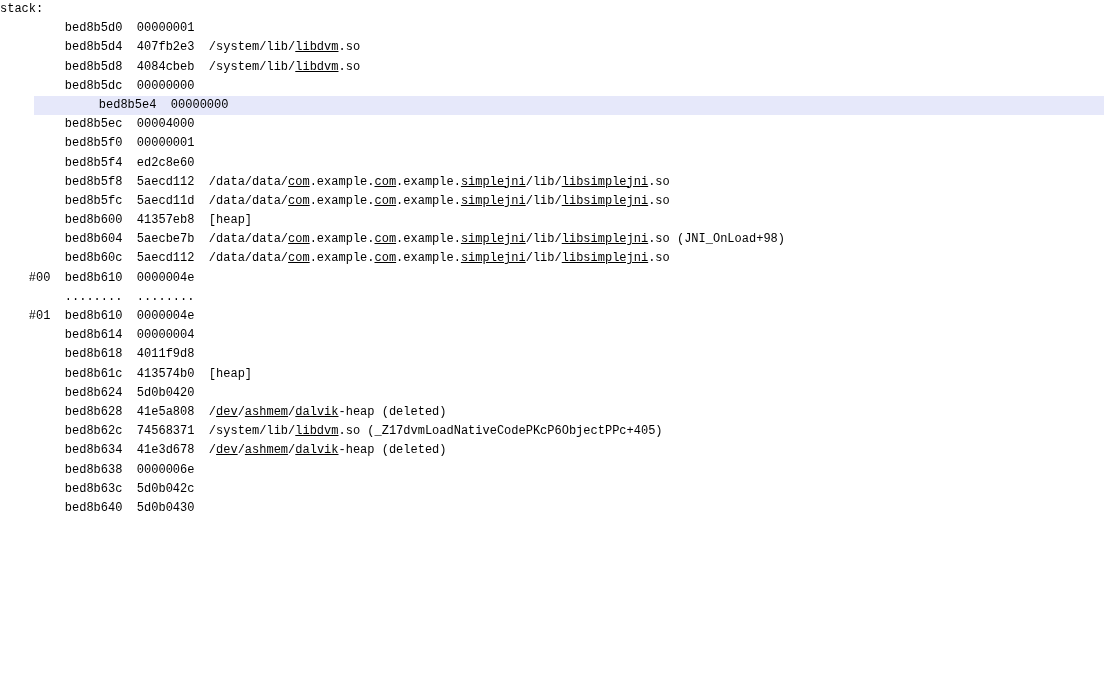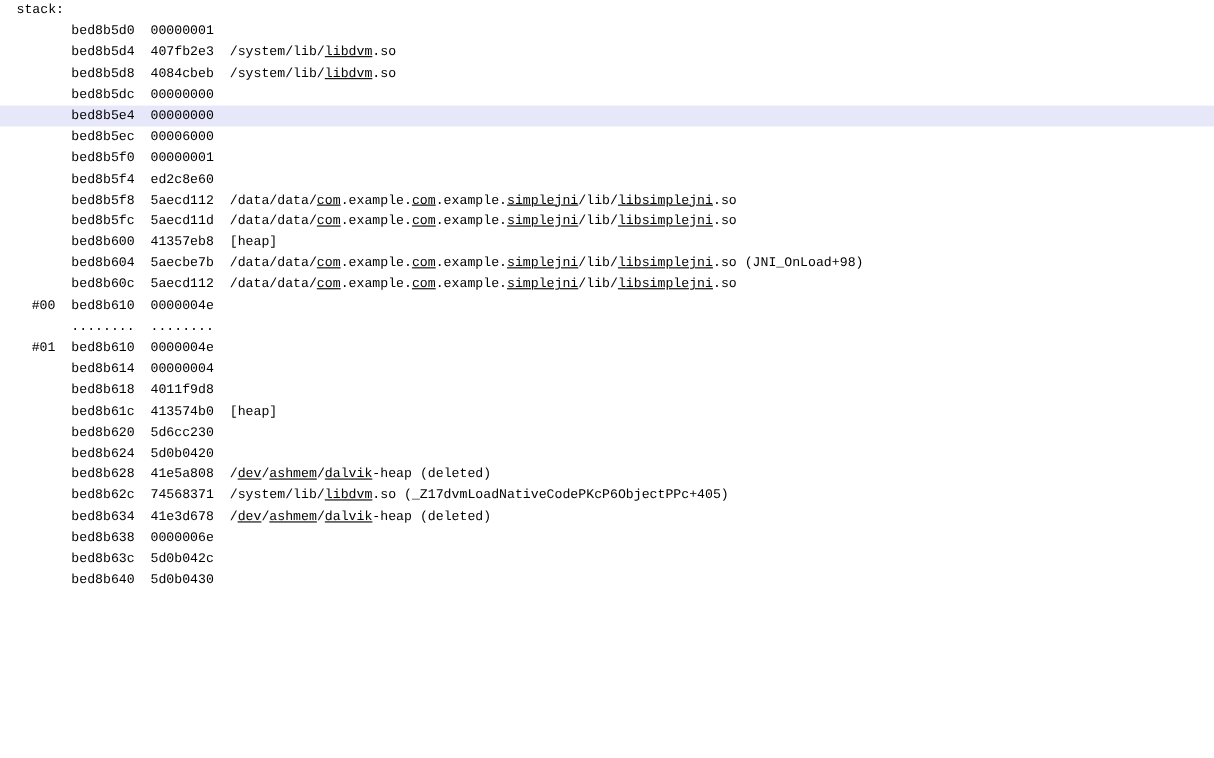--- a/index.html
+++ b/index.html
@@ -10,57 +10,57 @@
       padding: 0;
       color: #000;
       line-height: 1.6;
     }
     .row {
       white-space: pre;
       padding: 0;
     }
     .highlight {
       background: #e6e8fa;
+      margin-left: 34px;
     }
     .spell {
       text-decoration-line: underline;
       text-decoration-style: wavy;
       text-decoration-color: #d00000;
       text-decoration-thickness: 1px;
       text-decoration: underline;
     }
     .title {
-      padding-left: 15px;
+      padding-left: 0;
     }
   </style>
 </head>
 <body>
 
 <div class="title">stack:</div>
 <div id="container">
     <div class="row"><span>         bed8b5d0  00000001</span></div>
     <div class="row"><span>         bed8b5d4  407fb2e3  </span><span>/system/lib/</span><span class="spell">libdvm</span><span>.so</span></div>
     <div class="row"><span>         bed8b5d8  4084cbeb  </span><span>/system/lib/</span><span class="spell">libdvm</span><span>.so</span></div>
     <div class="row"><span>         bed8b5dc  00000000</span></div>
     <div class="row highlight"><span>         bed8b5e4  00000000</span></div>
-    <div class="row"><span>         bed8b5ec  00006000</span></div>
+    <div class="row"><span>         bed8b5ec  00004000</span></div>
     <div class="row"><span>         bed8b5f0  00000001</span></div>
     <div class="row"><span>         bed8b5f4  ed2c8e60</span></div>
     <div class="row"><span>         bed8b5f8  5aecd112  </span><span>/data/data/</span><span class="spell">com</span><span>.example.</span><span class="spell">com</span><span>.example.</span><span class="spell">simplejni</span><span>/lib/</span><span class="spell">libsimplejni</span><span>.so</span></div>
     <div class="row"><span>         bed8b5fc  5aecd11d  </span><span>/data/data/</span><span class="spell">com</span><span>.example.</span><span class="spell">com</span><span>.example.</span><span class="spell">simplejni</span><span>/lib/</span><span class="spell">libsimplejni</span><span>.so</span></div>
     <div class="row"><span>         bed8b600  41357eb8  </span><span>[heap]</span></div>
     <div class="row"><span>         bed8b604  5aecbe7b  </span><span>/data/data/</span><span class="spell">com</span><span>.example.</span><span class="spell">com</span><span>.example.</span><span class="spell">simplejni</span><span>/lib/</span><span class="spell">libsimplejni</span><span>.so (JNI_OnLoad+98)</span></div>
     <div class="row"><span>         bed8b60c  5aecd112  </span><span>/data/data/</span><span class="spell">com</span><span>.example.</span><span class="spell">com</span><span>.example.</span><span class="spell">simplejni</span><span>/lib/</span><span class="spell">libsimplejni</span><span>.so</span></div>
     <div class="row"><span>    #00  bed8b610  0000004e</span></div>
     <div class="row"><span>         ........  ........</span></div>
     <div class="row"><span>    #01  bed8b610  0000004e</span></div>
     <div class="row"><span>         bed8b614  00000004</span></div>
     <div class="row"><span>         bed8b618  4011f9d8</span></div>
     <div class="row"><span>         bed8b61c  413574b0  </span><span>[heap]</span></div>
-    <div class="row"><span>         bed8b620  5d6cc230</span></div>
     <div class="row"><span>         bed8b624  5d0b0420</span></div>
     <div class="row"><span>         bed8b628  41e5a808  </span><span>/</span><span class="spell">dev</span><span>/</span><span class="spell">ashmem</span><span>/</span><span class="spell">dalvik</span><span>-heap (deleted)</span></div>
     <div class="row"><span>         bed8b62c  74568371  </span><span>/system/lib/</span><span class="spell">libdvm</span><span>.so (_Z17dvmLoadNativeCodePKcP6ObjectPPc+405)</span></div>
     <div class="row"><span>         bed8b634  41e3d678  </span><span>/</span><span class="spell">dev</span><span>/</span><span class="spell">ashmem</span><span>/</span><span class="spell">dalvik</span><span>-heap (deleted)</span></div>
     <div class="row"><span>         bed8b638  0000006e</span></div>
     <div class="row"><span>         bed8b63c  5d0b042c</span></div>
     <div class="row"><span>         bed8b640  5d0b0430</span></div>
   </div>
 
 </body></html>

